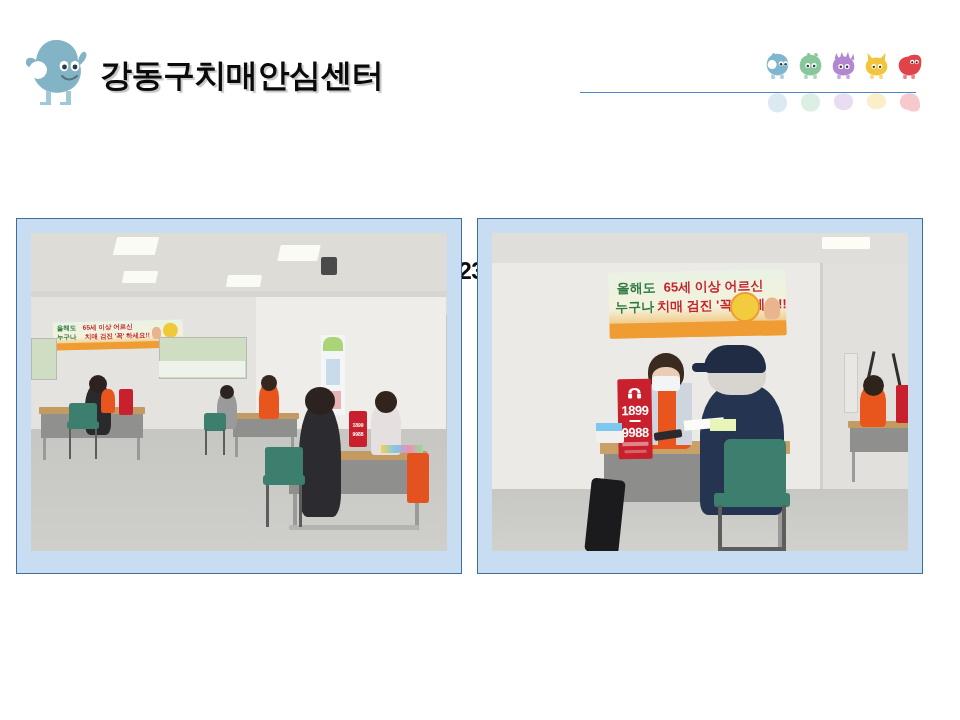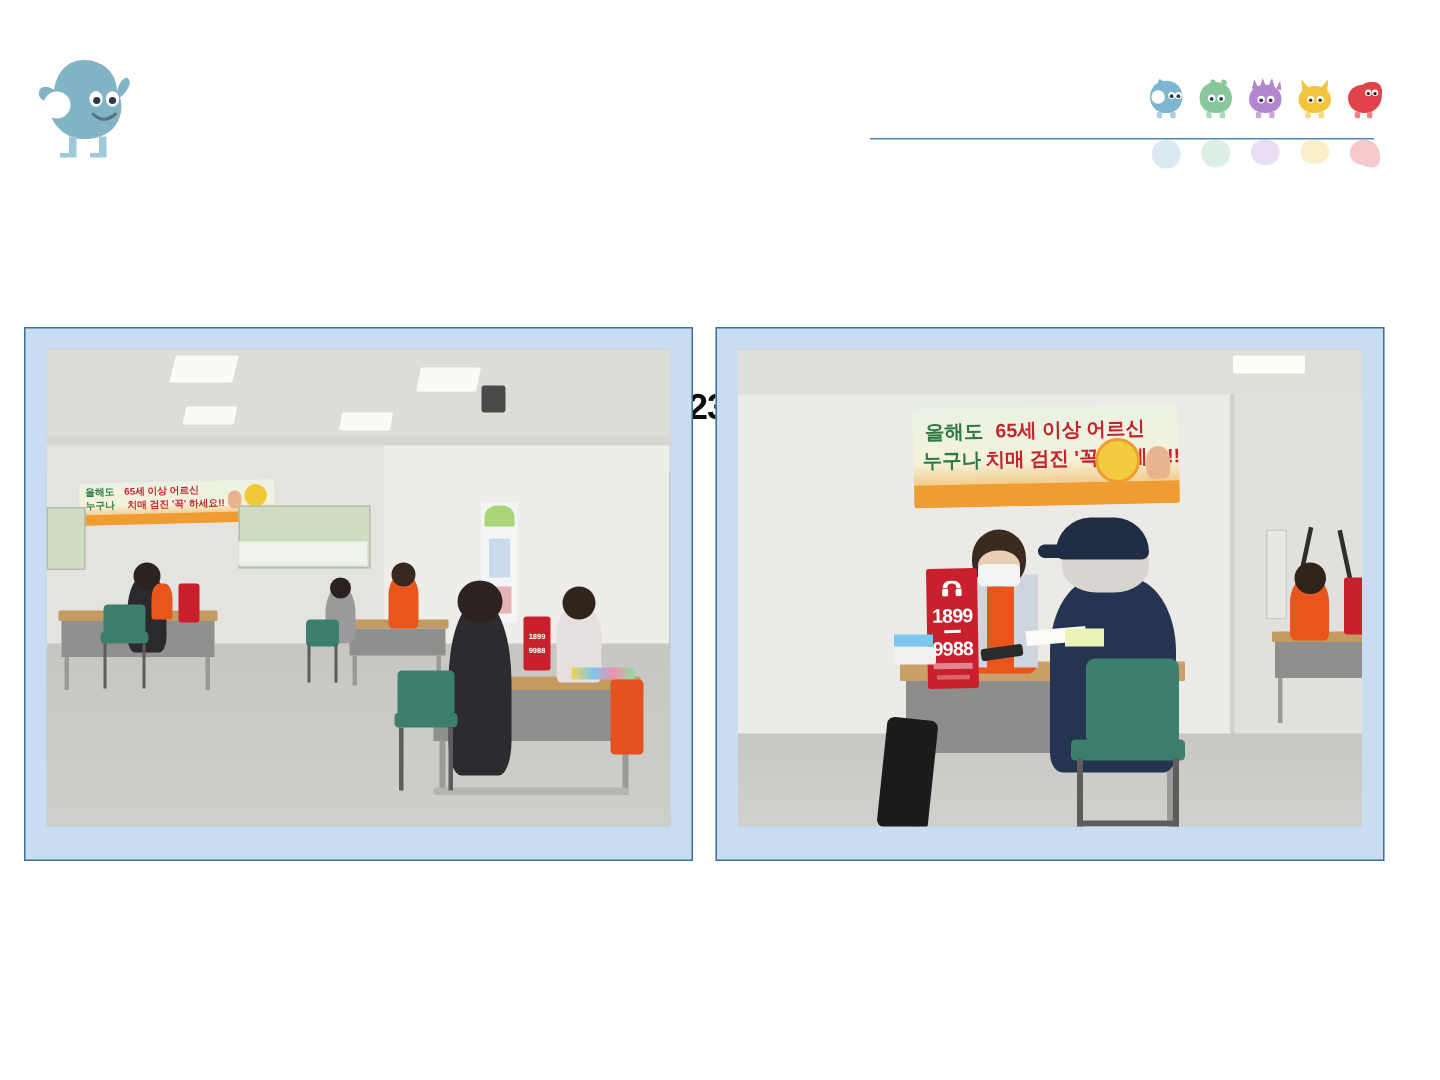--- a/index.html
+++ b/index.html
@@ -184,20 +184,21 @@
       <ellipse cx="46" cy="30" rx="4.4" ry="5.2" fill="#ffffff"></ellipse>
       <ellipse cx="57" cy="30" rx="4.4" ry="5.2" fill="#ffffff"></ellipse>
       <circle cx="46.5" cy="31" r="2.4" fill="#2d3b42"></circle>
       <circle cx="57" cy="31" r="2.4" fill="#2d3b42"></circle>
       <path d="M44 40 Q51 47 59 40" stroke="#56737e" stroke-width="2" fill="none" stroke-linecap="round"></path>
       <path d="M28 55 L28 66 L22 66 L22 69 L33 69 L33 55 Z" fill="#9fc9d8"></path>
       <path d="M48 55 L48 66 L42 66 L42 69 L53 69 L53 55 Z" fill="#9fc9d8"></path>
     </svg>
   </div>
 
+  <div id="header-title">강동구치매안심센터</div>
 
   <div id="header-rule"></div>
 
   <div id="header-mascots">
 
     <div class="mascot-slot" style="left:0px;">
       <svg class="mascot-body" viewBox="0 0 30 30">
         <path d="M15 2 C22 2 27 7 27 14 C27 21 22 26 15 26 C8 26 3 21 3 14 C3 7 8 2 15 2 Z" fill="#7fb6cf"></path>
         <path d="M10 1 C13 1 14 5 12 7 C9 6 8 3 10 1 Z" fill="#7fb6cf"></path>
         <circle cx="9" cy="14" r="5" fill="#ffffff"></circle>

